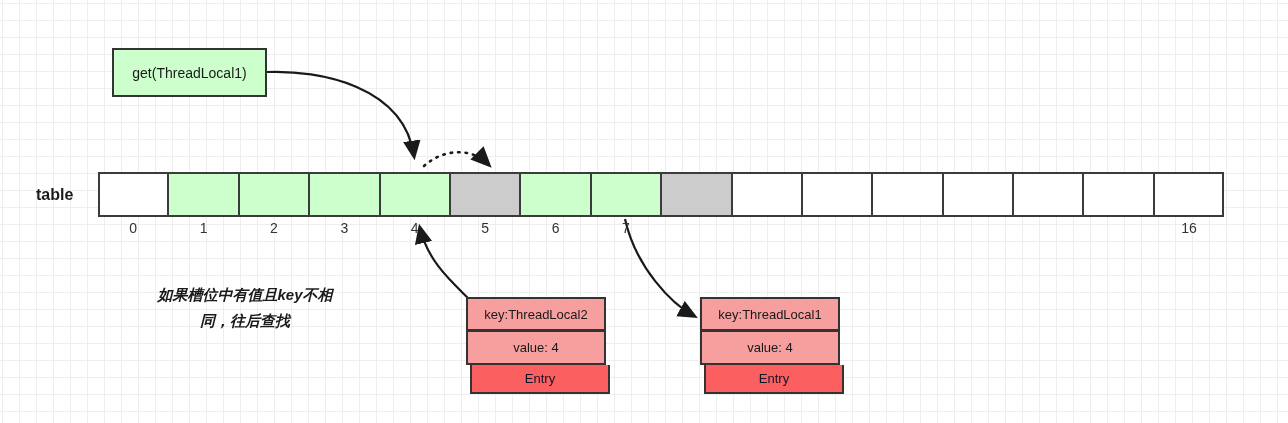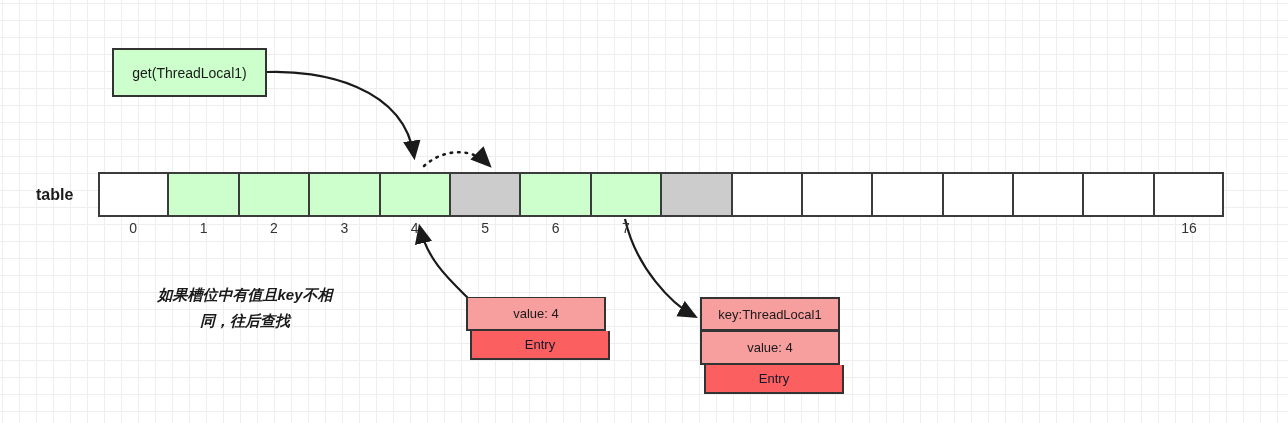--- a/index.html
+++ b/index.html
@@ -223,20 +223,21 @@
       <div class="index-cell">16</div>
     </div>
 
 
   <div class="note-left">
     <div>如果槽位中有值且key不相</div>
     <div>同，往后查找</div>
   </div>
 
   <div class="entry" id="entry-left">
+    <div class="entry-key">key:ThreadLocal2</div>
     <div class="entry-value">value: 4</div>
     <div class="entry-foot">Entry</div>
   </div>
 
   <div class="entry" id="entry-right">
     <div class="entry-key">key:ThreadLocal1</div>
     <div class="entry-value">value: 4</div>
     <div class="entry-foot">Entry</div>
   </div>
 

